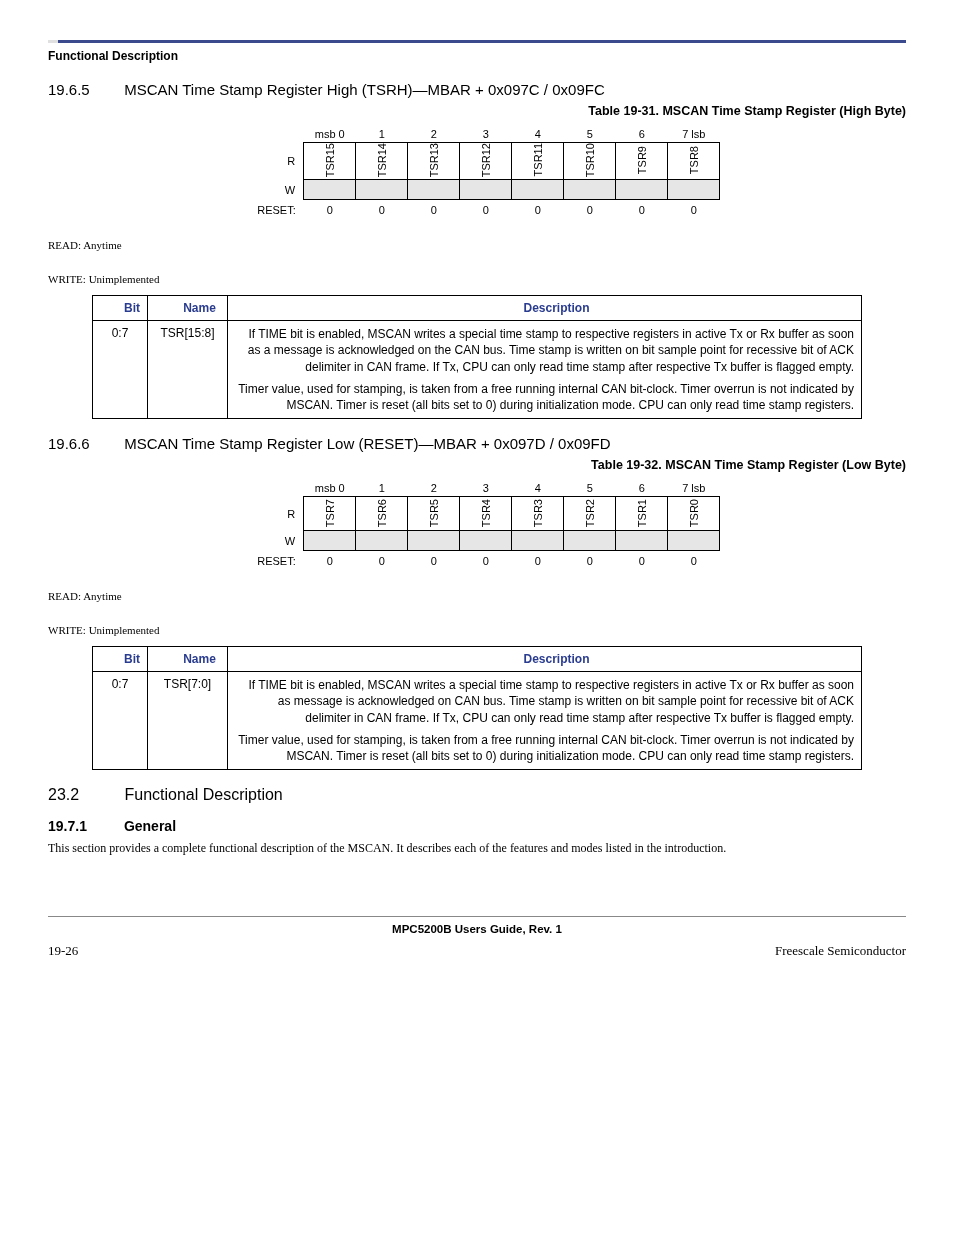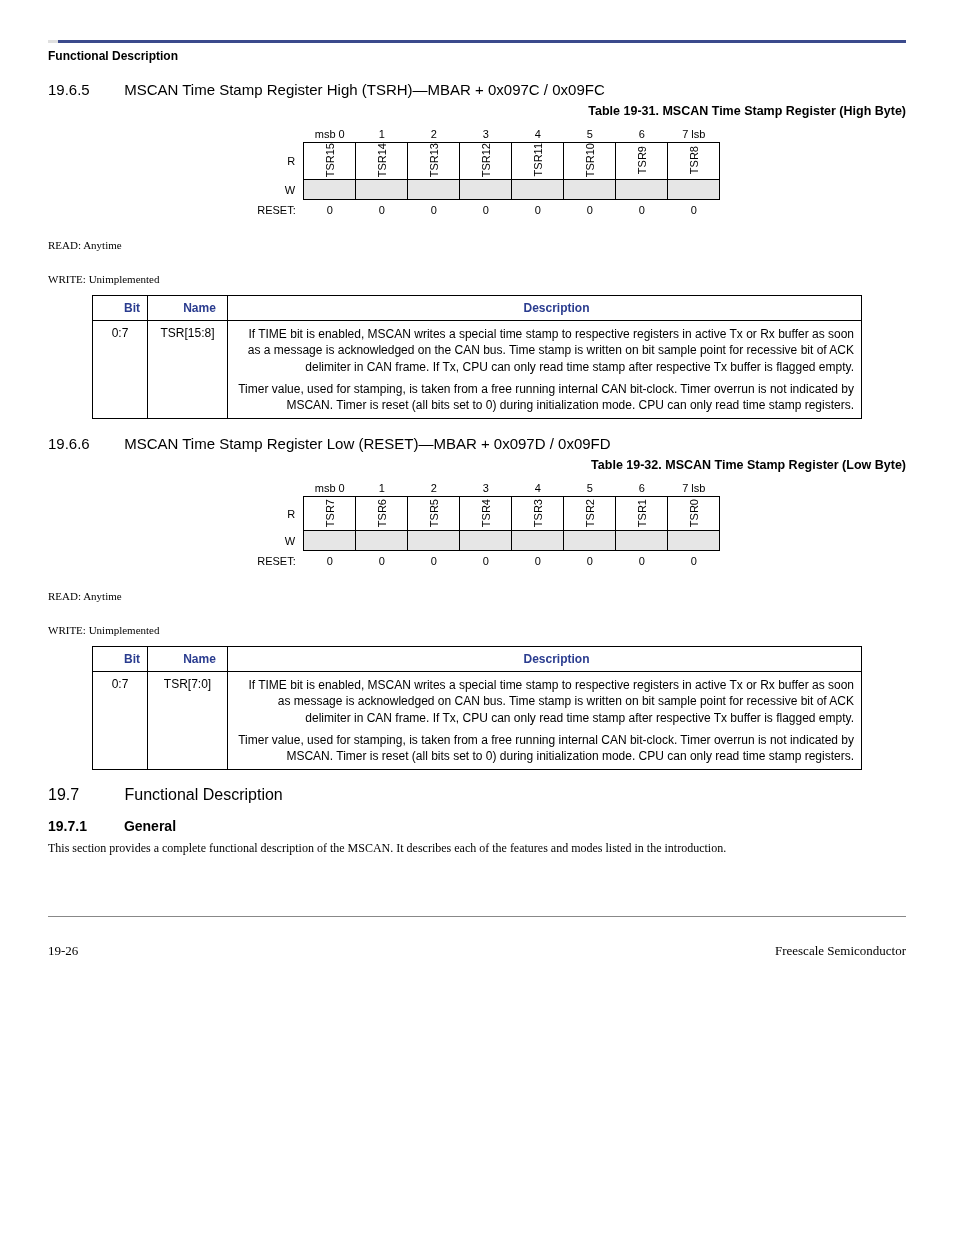--- a/index.html
+++ b/index.html
@@ -122,21 +122,21 @@
     position: relative;
     margin-top: 60px;
     padding-top: 6px;
     border-top: 1px solid #888;
     font-size: 11.5px;
   }
   .footer-center { text-align: center; font-weight: bold; }
   .footer-row {
     display: flex;
     justify-content: space-between;
-    margin-top: 20px;
+    margin-top: 8px;
     font-family: "Times New Roman", serif;
     font-size: 13px;
   }
 </style>
 </head>
 <body>
 
 <div class="header-bar">
   <span class="header-text">Functional Description</span>
 </div>
@@ -287,29 +287,30 @@
     <td class="namecol">TSR[7:0]</td>
     <td>
       <p>If TIME bit is enabled, MSCAN writes a special time stamp to respective registers in active Tx or Rx buffer as soon as message is acknowledged on CAN bus. Time stamp is written on bit sample point for recessive bit of ACK delimiter in CAN frame. If Tx, CPU can only read time stamp after respective Tx buffer is flagged empty.</p>
       <p>Timer value, used for stamping, is taken from a free running internal CAN bit-clock. Timer overrun is not indicated by MSCAN. Timer is reset (all bits set to 0) during initialization mode. CPU can only read time stamp registers.</p>
     </td>
   </tr>
 </tbody>
   </table>
 
 <h2 class="sec" style="font-size:16px;">
-  <span class="num">19.7</span>
+  <span class="num">23.2</span>
   <span>Functional Description</span>
 </h2>
 
 <h3 class="sub">
   <span class="num">19.7.1</span>
   <span>General</span>
 </h3>
 
 <p class="bodytext">This section provides a complete functional description of the MSCAN. It describes each of the features and modes listed in the introduction.</p>
 
 <div class="footer">
+  <div class="footer-center">MPC5200B Users Guide, Rev. 1</div>
   <div class="footer-row">
     <span>19-26</span>
     <span>Freescale Semiconductor</span>
   </div>
 </div>
 
 </body></html>

